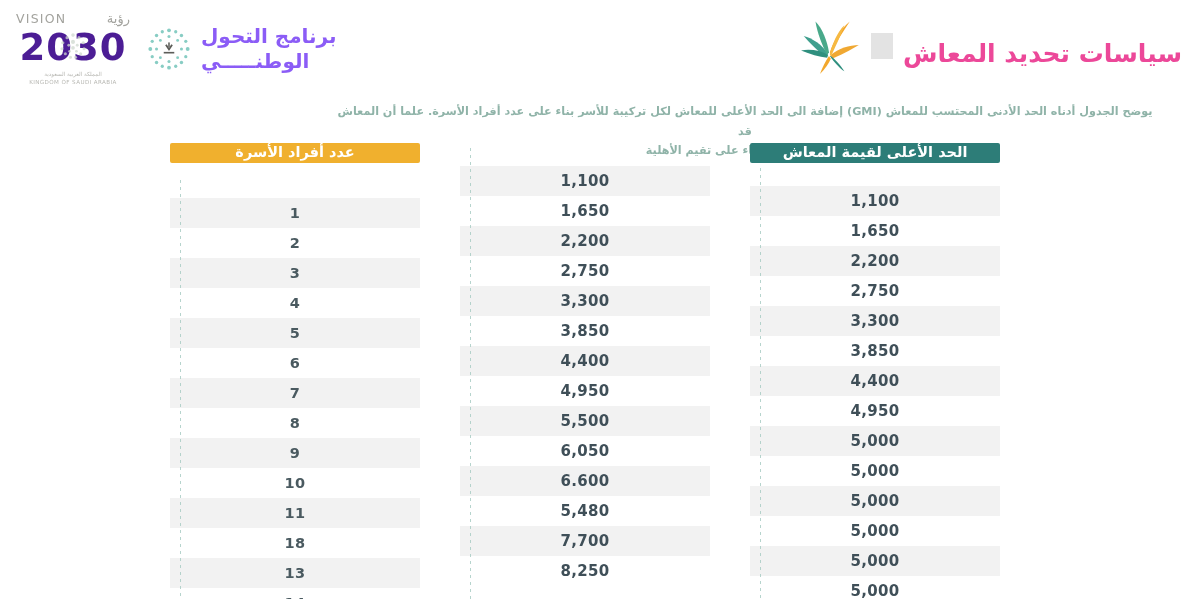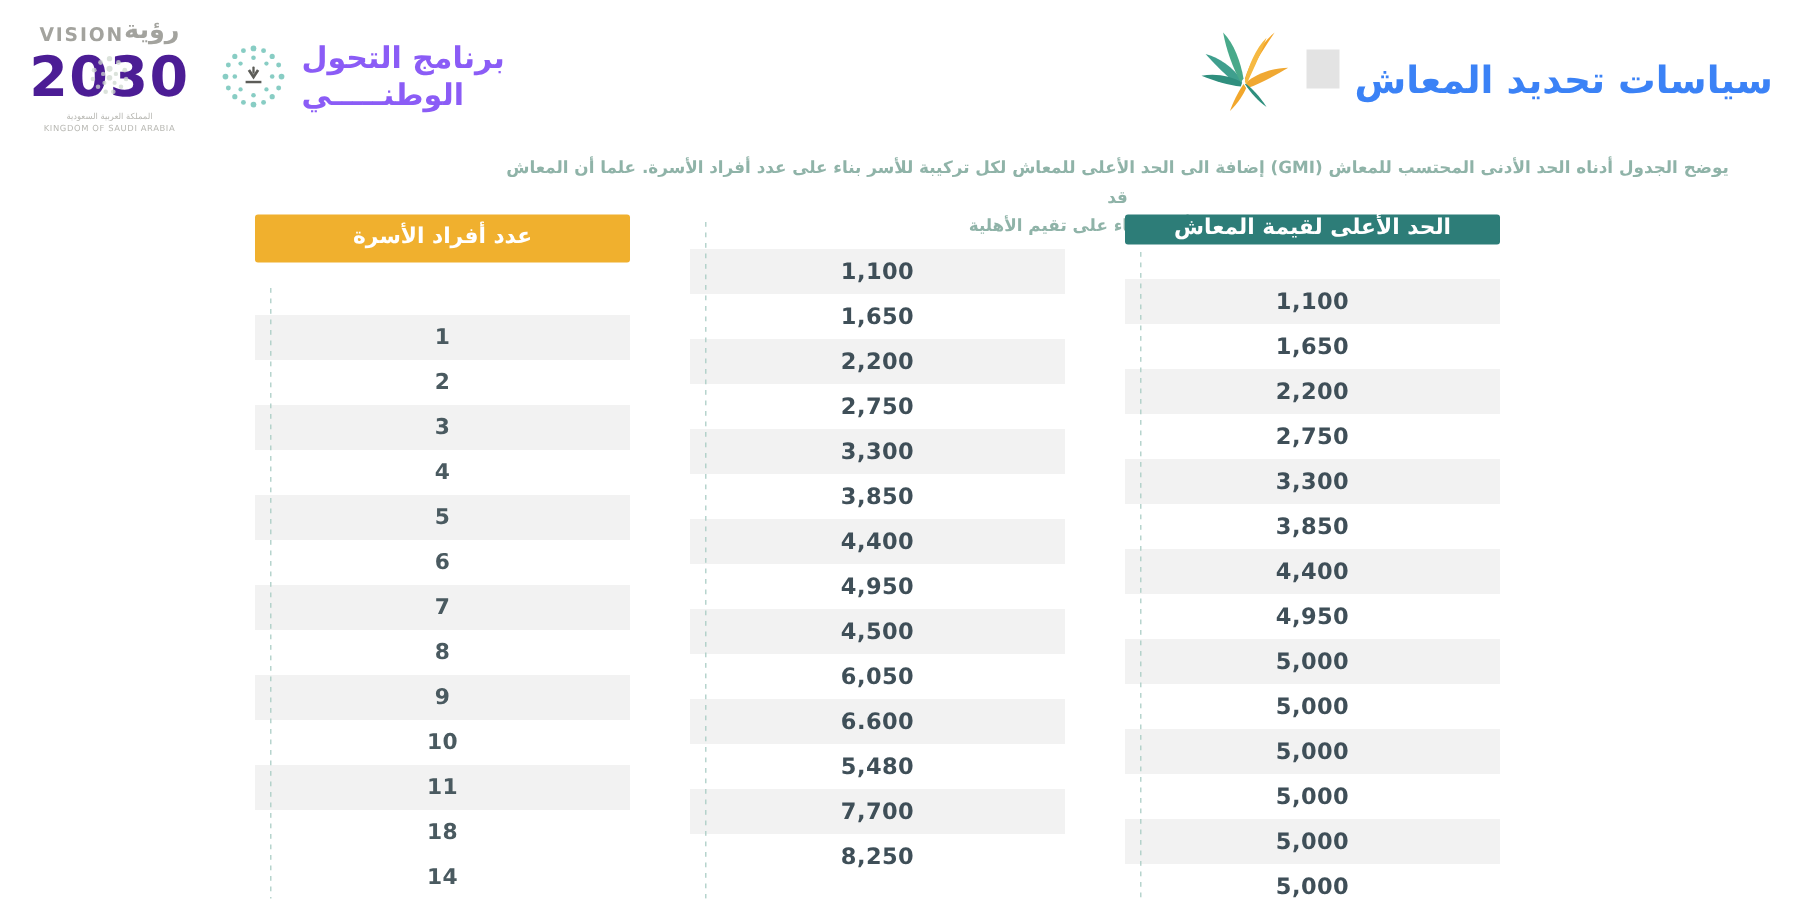--- a/index.html
+++ b/index.html
@@ -34,29 +34,29 @@
   
   .vision-logo {
     width: 118px;
     text-align: center;
     color: #a9a9a4;
     line-height: 1;
     position: relative;
   }
   .vision-top {
     display: flex;
-    justify-content: center;
+    justify-content: space-between;
     align-items: flex-end;
     font-size: 12.5px;
     letter-spacing: 1.2px;
-    font-weight: 700;
+    font-weight: 400;
     color: #a3a39e;
     padding: 0 2px 2px 2px;
   }
-  .vision-top .ar { font-size: 17px; letter-spacing: 0; }
+  .vision-top .ar { font-size: 13px; letter-spacing: 0; }
   .vision-num {
     font-size: 37px;
     font-weight: 700;
     letter-spacing: 1px;
     color: #4c1d95;
     position: relative;
     height: 40px;
     display: flex;
     align-items: center;
     justify-content: center;
@@ -101,21 +101,21 @@
     position: absolute;
     top: 18px;
     right: 18px;
     display: flex;
     align-items: center;
     gap: 10px;
   }
   .page-title {
     font-size: 25px;
     font-weight: 700;
-    color: #3b82f6;
+    color: #ec4899;
     white-space: nowrap;
     letter-spacing: 0;
     margin-top: 14px;
   }
   .title-square {
     width: 22px;
     height: 26px;
     background: #e3e3e3;
   }
   .brand-mark { width: 64px; height: 56px; }
@@ -341,21 +341,21 @@
   <div class="column">
     <div class="col-body">
         <div class="cell alt">1,100</div>
         <div class="cell">1,650</div>
         <div class="cell alt">2,200</div>
         <div class="cell">2,750</div>
         <div class="cell alt">3,300</div>
         <div class="cell">3,850</div>
         <div class="cell alt">4,400</div>
         <div class="cell">4,950</div>
-        <div class="cell alt">4,500</div>
+        <div class="cell alt">5,500</div>
         <div class="cell">6,050</div>
         <div class="cell alt">6.600</div>
         <div class="cell">5,480</div>
         <div class="cell alt">7,700</div>
         <div class="cell">8,250</div>
       </div>
   </div>
 
   <div class="column narrow">
     <div class="col-header" style="background: rgb(240, 176, 46);">عدد أفراد الأسرة</div>
@@ -365,18 +365,19 @@
         <div class="cell alt count">3</div>
         <div class="cell count">4</div>
         <div class="cell alt count">5</div>
         <div class="cell count">6</div>
         <div class="cell alt count">7</div>
         <div class="cell count">8</div>
         <div class="cell alt count">9</div>
         <div class="cell count">10</div>
         <div class="cell alt count">11</div>
         <div class="cell count">18</div>
+        <div class="cell alt count">13</div>
         <div class="cell count">14</div>
       </div>
   </div>
 </div>
 
 <div class="clip-bottom"></div>
 
 </body></html>

